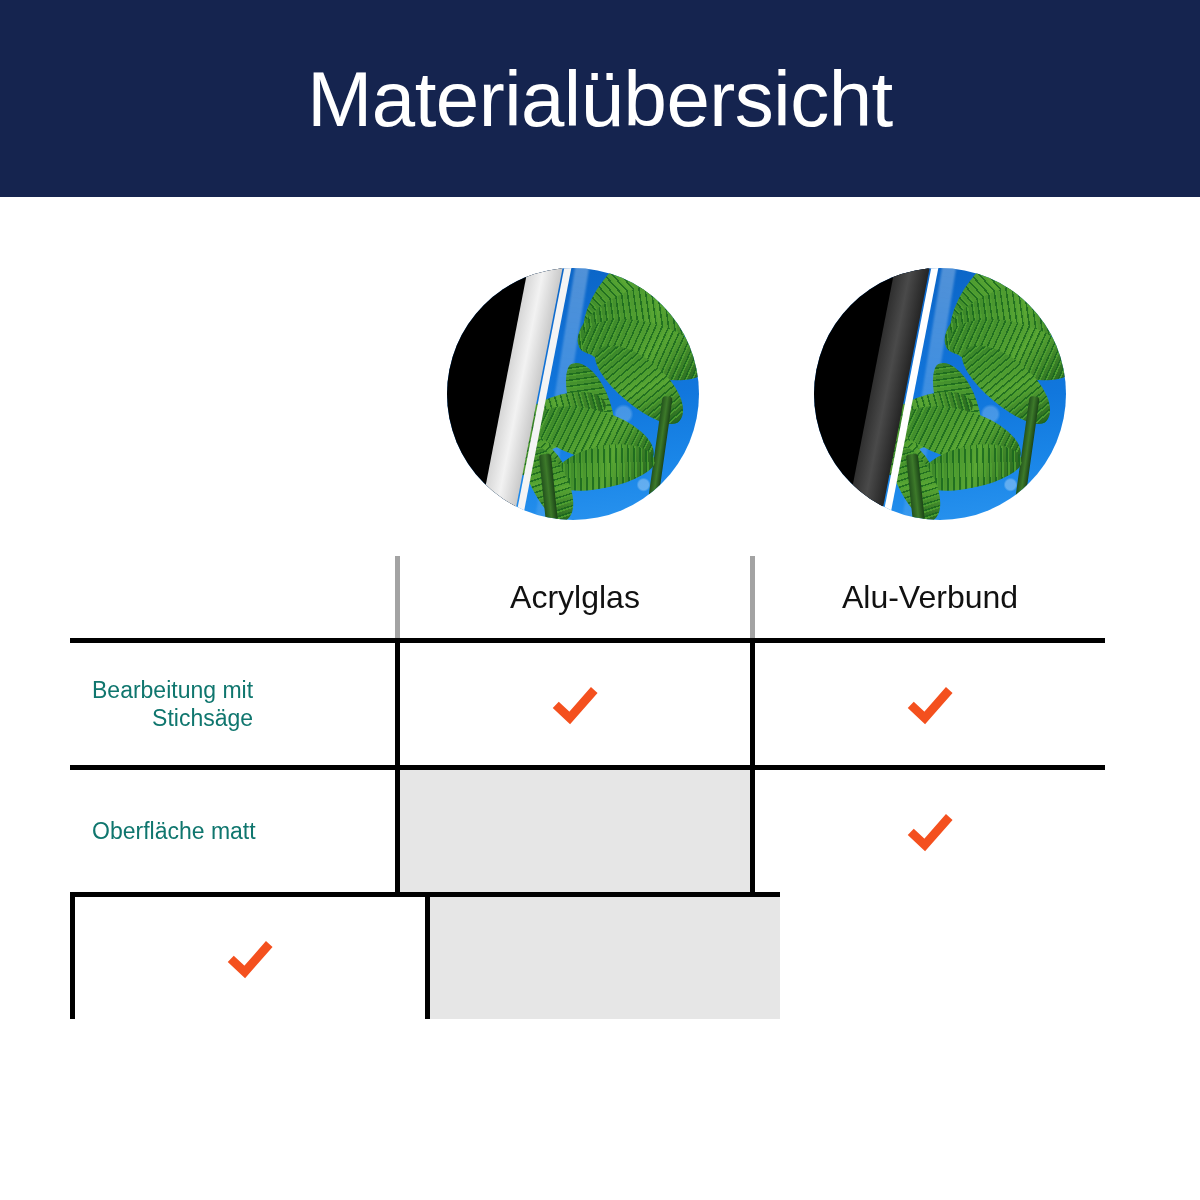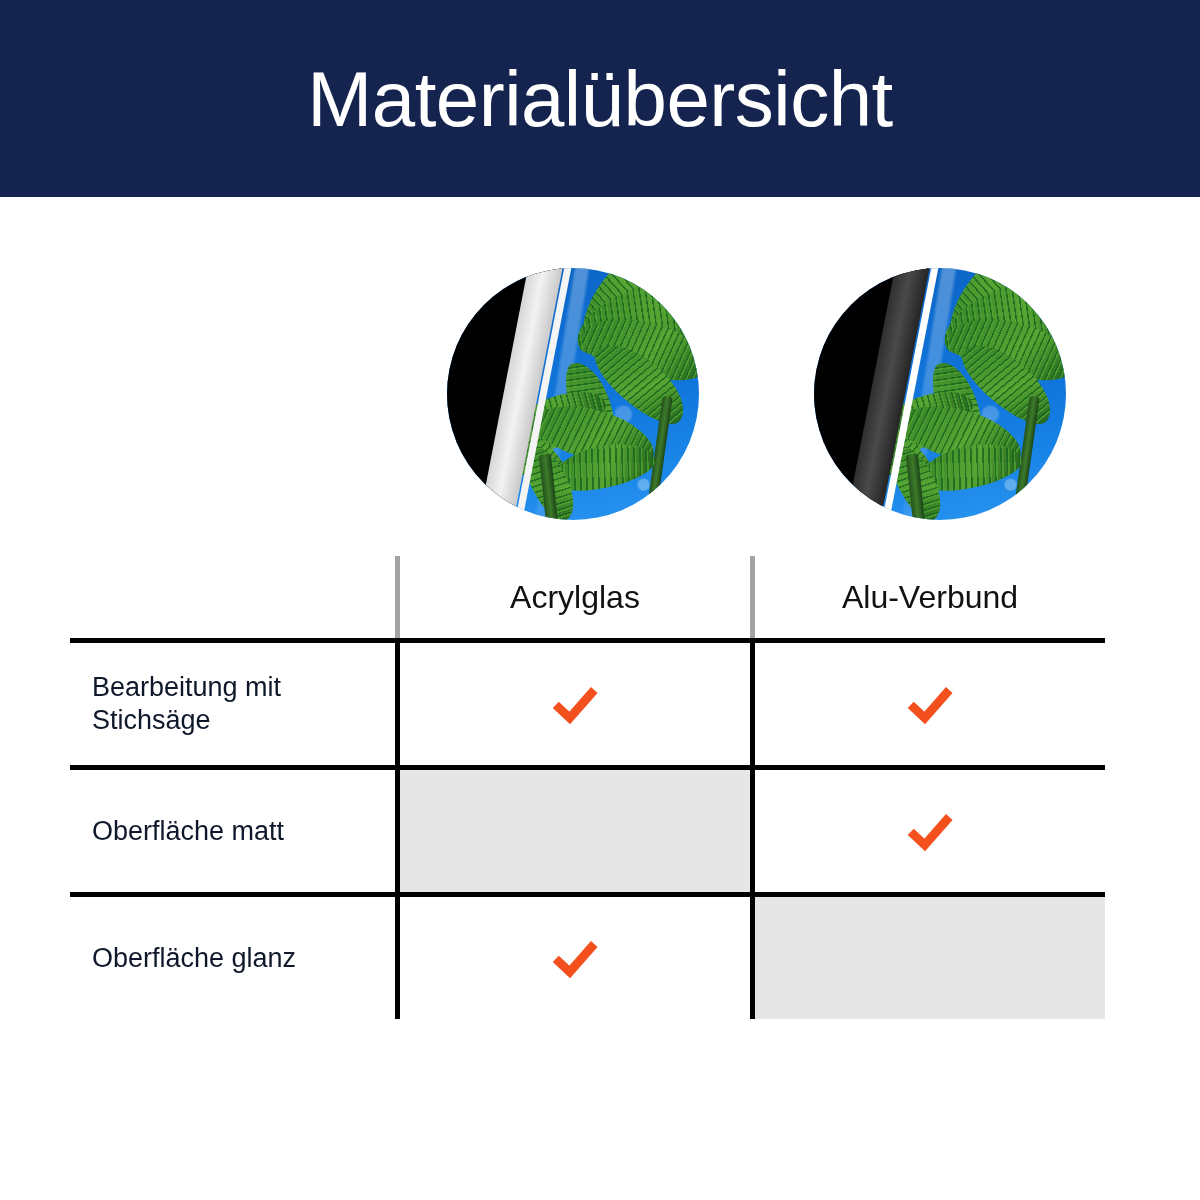--- a/index.html
+++ b/index.html
@@ -202,23 +202,24 @@
   .trow.body .c-label {
     padding-left: 22px;
     padding-right: 10px;
   }
   .trow.body .c-acryl,
   .trow.body .c-alu {
     border-left: 5px solid #000000;
     justify-content: center;
   }
   .row-label {
-    font-size: 27px;
-    color: #0f172a;
+    font-size: 23px;
+    color: #0f766e;
     line-height: 1.22;
+    text-align: right;
   }
   .cell.shaded { background: #e6e6e6; }
 
   .r1 { height: 127px; }
   .r2 { height: 127px; }
   .r3 { height: 122px; }
 
   .check {
     display: block;
     width: 56px;
@@ -326,25 +327,20 @@
       </div>
       <div class="cell c-acryl shaded"></div>
       <div class="cell c-alu">
         <svg class="check" viewBox="0 0 64 64">
           <path d="M10 33 L26 48 L54 16"></path>
         </svg>
       </div>
     </div>
 
     <div class="trow body r3">
-      <div class="cell c-label">
-        <div class="row-label">
-          <span>Oberfläche glanz</span>
-        </div>
-      </div>
       <div class="cell c-acryl">
         <svg class="check" viewBox="0 0 64 64">
           <path d="M10 33 L26 48 L54 16"></path>
         </svg>
       </div>
       <div class="cell c-alu shaded"></div>
     </div>
 
   </div>
 

